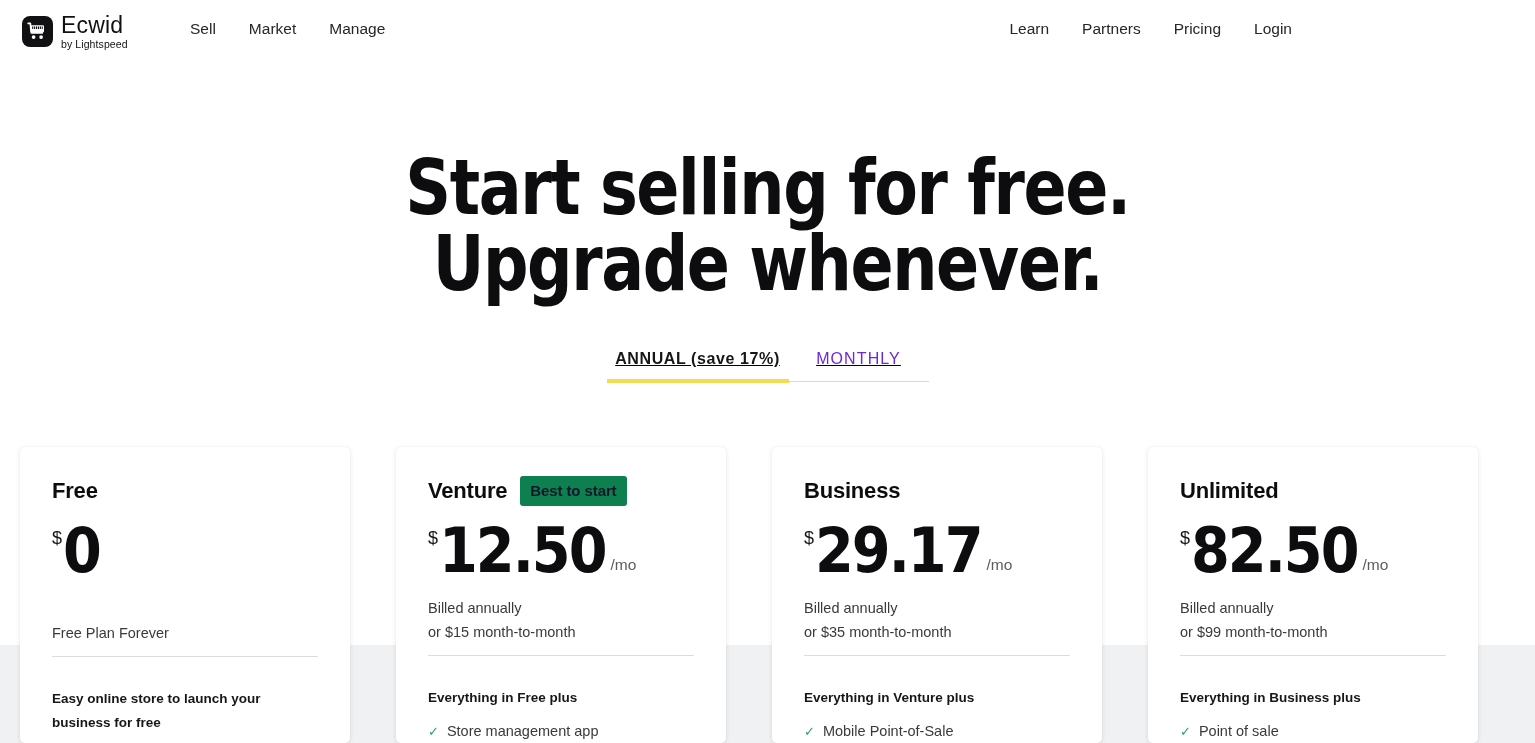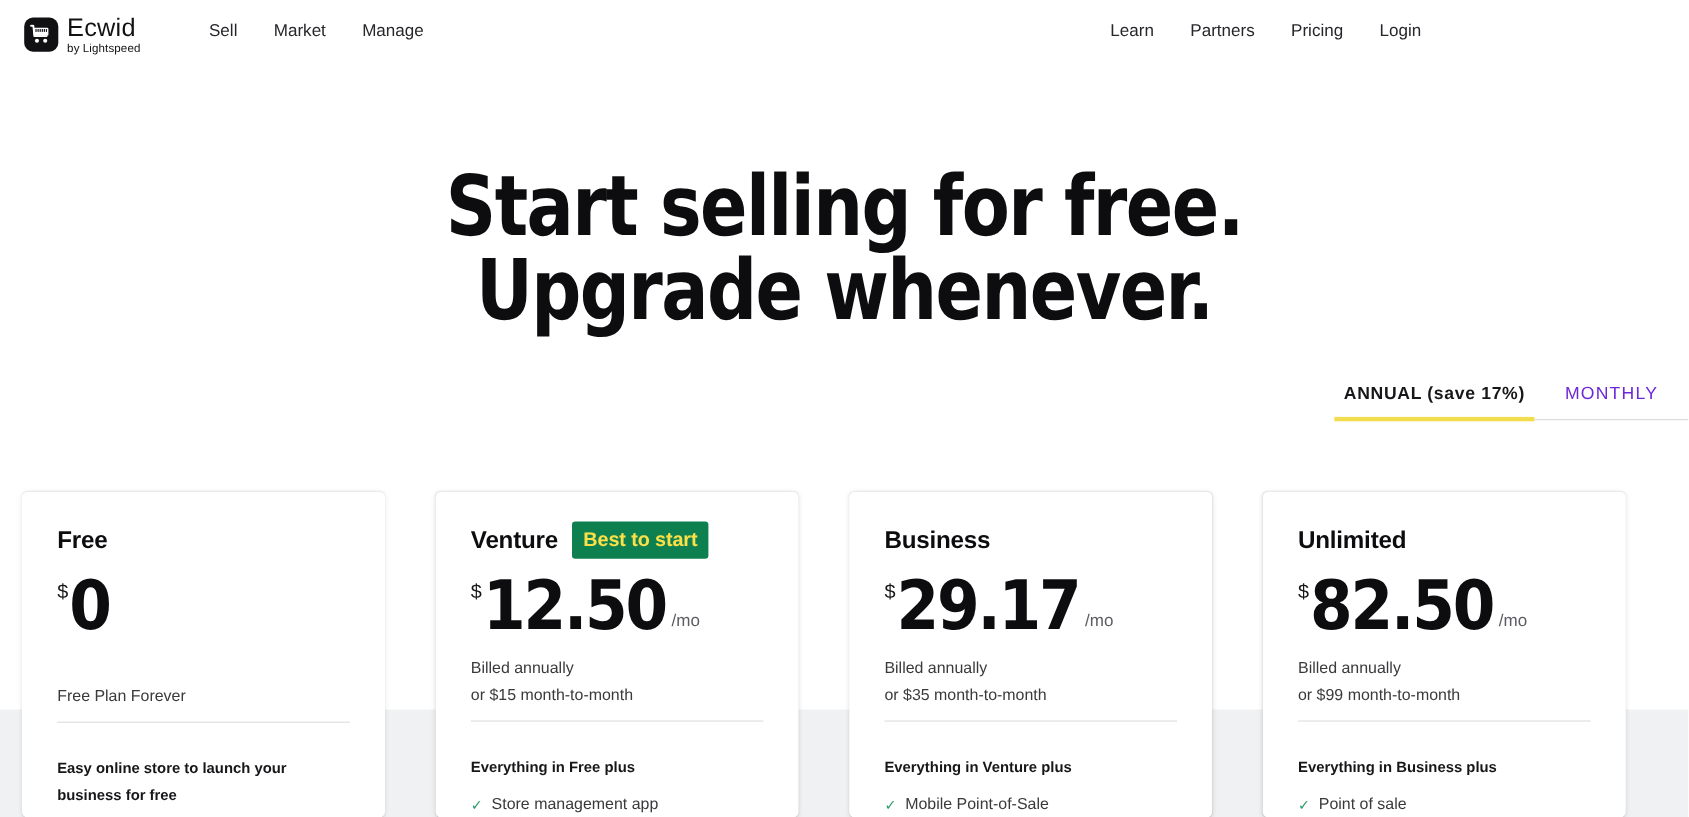--- a/index.html
+++ b/index.html
@@ -57,21 +57,21 @@
     font-family: "DejaVu Sans Condensed", "Liberation Sans Narrow", "Liberation Sans", sans-serif;
     font-size: 76px; font-weight: bold; color: #0d0d0f;
     line-height: 1.0; letter-spacing: -1.5px;
     transform: scaleX(0.93); transform-origin: center;
   }
   .hero-title span { display: block; }
 
   
   .toggle {
     position: absolute; left: 0; top: 350px; width: 1535px;
-    display: flex; justify-content: flex-end;
+    display: flex; justify-content: center; text-decoration: underline;
   }
   .toggle-inner { display: flex; }
   .toggle-tab {
     padding: 0 0 14px 0; cursor: pointer; background: none; border: none;
     font-family: "Liberation Sans", sans-serif;
     position: relative; white-space: nowrap;
   }
   .toggle-tab.annual {
     font-size: 16px; font-weight: bold; color: #17171a; letter-spacing: 0.6px;
     width: 182px; text-align: center;
@@ -94,22 +94,22 @@
     padding: 0 32px; overflow: hidden;
   }
   .card.c0 { left: 20px; }
   .card.c1 { left: 396px; }
   .card.c2 { left: 772px; }
   .card.c3 { left: 1148px; }
 
   .plan-head { display: flex; align-items: center; gap: 13px; margin-top: 30px; height: 28px; }
   .plan-name { font-size: 22px; font-weight: bold; color: #0d0d0f; letter-spacing: -0.2px; }
   .plan-badge {
-    background: #0e8050; color: #fde047;
-    font-size: 18px; font-weight: bold; letter-spacing: -0.1px;
+    background: #0e8050; color: #0f172a;
+    font-size: 15px; font-weight: bold; letter-spacing: -0.1px;
     padding: 6px 10px 7px; border-radius: 3px; white-space: nowrap;
   }
 
   .price-row { display: flex; align-items: flex-end; margin-top: 14px; height: 62px; }
   .price-cur {
     font-size: 18px; color: #17171a; font-weight: normal;
     align-self: flex-start; margin-top: 9px; margin-right: 1px;
   }
   .price-val {
     font-family: "DejaVu Sans Condensed", "Liberation Sans Narrow", "Liberation Sans", sans-serif;

